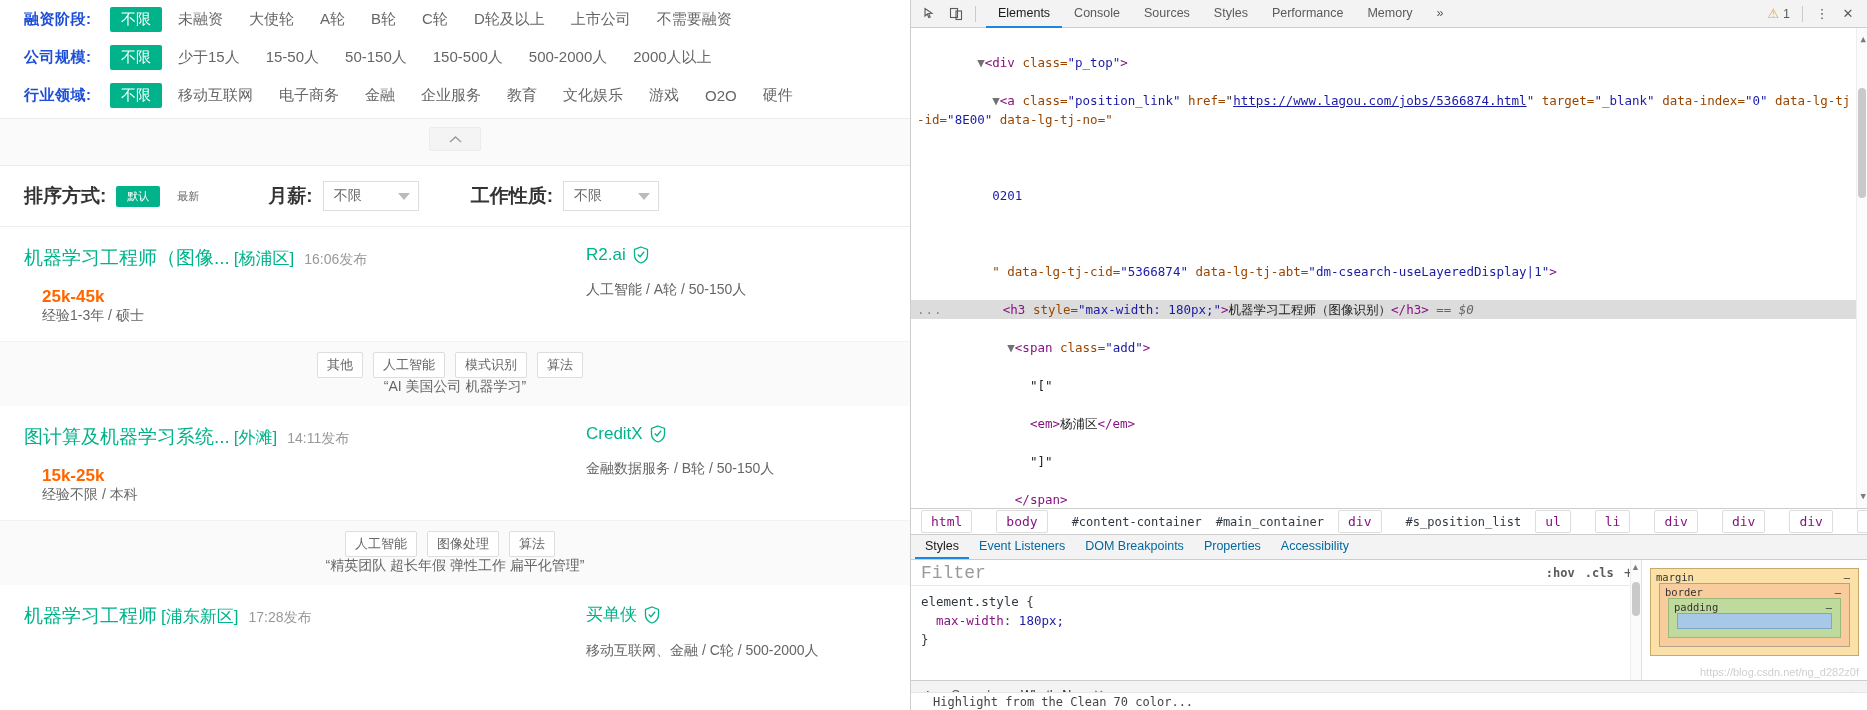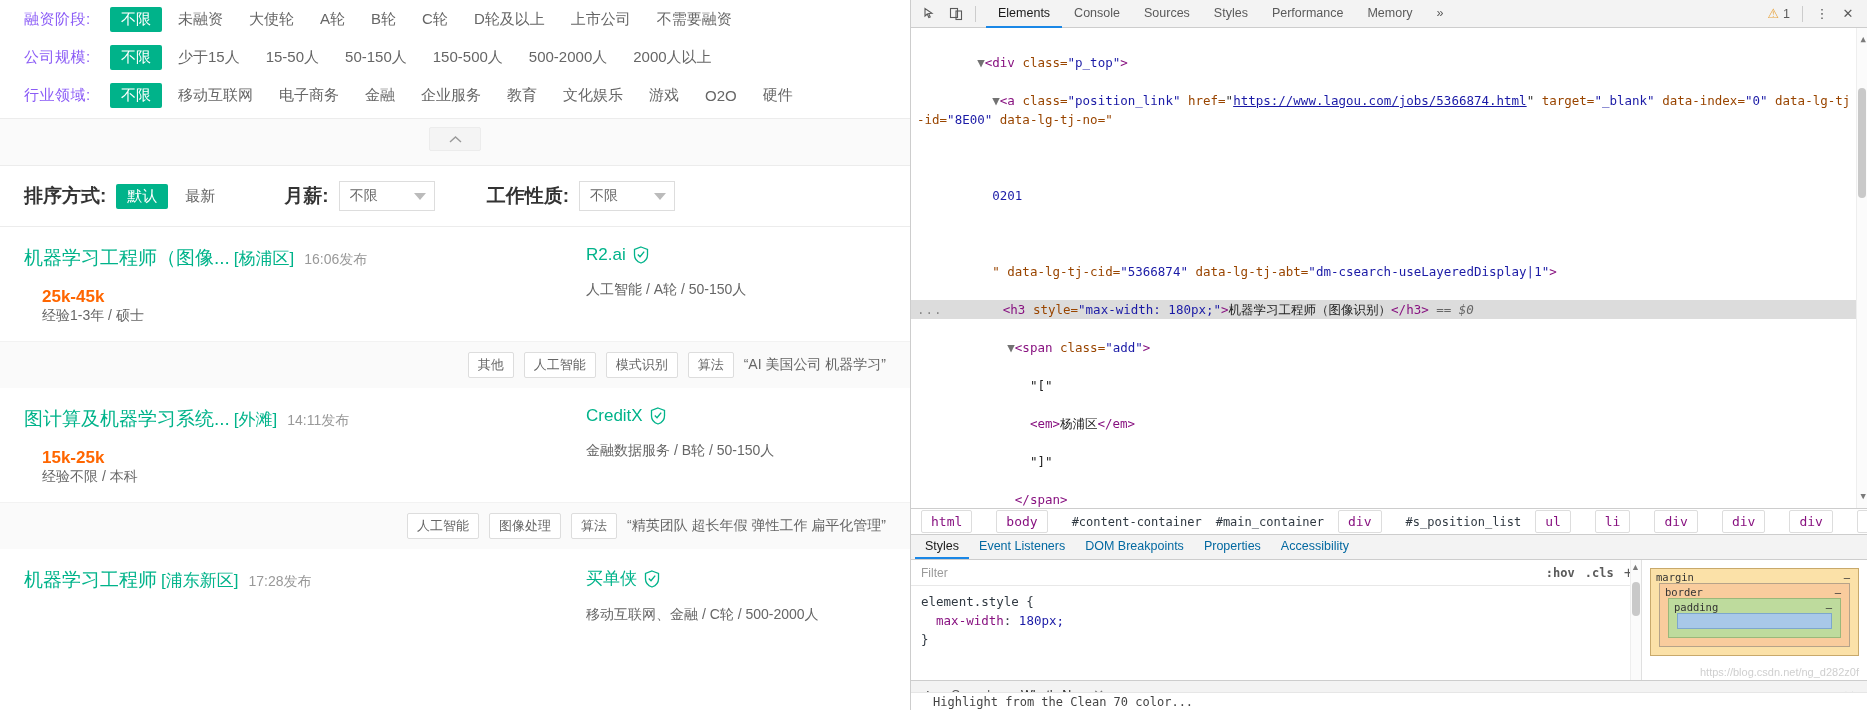--- a/index.html
+++ b/index.html
@@ -10,21 +10,21 @@
     background:#fff; font-size:13px; color:#333;
   }
   #root { display:flex; width:1867px; height:710px; }
 
   
   #page { width:910px; height:710px; background:#fff; position:relative; overflow:hidden; }
 
   .filter-block { padding:0 24px; background:#fff; }
   .filter-row { display:flex; align-items:center; height:38px; }
   .filter-label {
-    font-weight:normal; color:#8b5cf6; font-size:15px;
+    font-weight:bold; color:#1d4ed8; font-size:15px;
     width:86px; flex:none; letter-spacing:.5px;
   }
   .filter-opts { display:flex; align-items:center; flex-wrap:nowrap; }
   .filter-opt {
     color:#666; font-size:15px; padding:2px 10px; margin-right:6px;
     white-space:nowrap; cursor:pointer;
   }
   .filter-opt.active { background:#00b38a; color:#fff; border-radius:2px; padding:3px 11px; }
 
   .collapse-strip {
@@ -33,21 +33,21 @@
   }
   .collapse-btn {
     position:absolute; left:50%; transform:translateX(-50%); top:8px;
     width:52px; height:24px; background:#f4f4f4; border:1px solid #ececec;
     border-radius:2px; display:flex; align-items:center; justify-content:center;
     cursor:pointer; color:#999; font-size:11px;
   }
 
   .sort-bar { display:flex; align-items:center; height:60px; padding:0 24px; background:#fff; }
   .sort-label { font-weight:bold; font-size:19px; color:#333; margin-right:10px; white-space:nowrap; }
-  .sort-opt { font-size:15px; color:#666; padding:3px 11px; margin-right:6px; cursor:pointer; white-space:nowrap; }
+  .sort-opt { font-size:11px; color:#666; padding:3px 11px; margin-right:6px; cursor:pointer; white-space:nowrap; }
   .sort-opt.active { background:#00b38a; color:#fff; border-radius:2px; }
   .sort-gap { width:52px; }
   .select-box {
     width:96px; height:30px; border:1px solid #ddd; background:#fff;
     display:flex; align-items:center; justify-content:space-between;
     padding:0 8px 0 10px; color:#666; font-size:14px; cursor:pointer;
   }
   .caret-down { width:0;height:0;border-left:6px solid transparent;border-right:6px solid transparent;border-top:7px solid #bbb; }
 
   .list-sep { height:1px; background:#ececec; }
@@ -64,21 +64,21 @@
   .job-req { color:#666; font-size:14px; margin-left:18px; }
   .comp-name-row { display:flex; align-items:center; }
   .comp-name { color:#00b38a; font-size:17px; cursor:pointer; }
   .shield { margin-left:7px; color:#00b38a; display:inline-flex; }
   .comp-meta { margin-top:16px; color:#666; font-size:14px; white-space:nowrap; }
 
   .job-tags-row {
     margin-top:16px; margin-left:-24px; margin-right:-24px;
     padding:10px 24px 10px 24px; background:#fafafa;
     border-top:1px solid #f2f2f2;
-    display:flex; align-items:center; justify-content:flex-end;
+    display:flex; align-items:center; justify-content:center;flex-direction:column;
   }
   .tags { display:flex; align-items:center; }
   .tag {
     border:1px solid #ddd; color:#666; font-size:13px;
     padding:3px 9px; margin-right:10px; background:#fff; border-radius:2px;
     white-space:nowrap; cursor:pointer;
   }
   .highlight-txt { color:#666; font-size:14px; white-space:nowrap; }
 
   
@@ -150,22 +150,22 @@
   }
   .st-tab.active { color:#1a1a1a; border-bottom-color:#1a87e6; }
 
   .dt-styles-body { flex:none; height:120px; display:flex; background:#fff; position:relative; }
   .st-left { flex:1 1 auto; min-width:0; border-right:1px solid #e0e0e0; position:relative; }
   .st-filter-row {
     height:26px; display:flex; align-items:center; border-bottom:1px solid #e8e8e8;
     padding:0 8px; gap:10px;
   }
   .st-filter-input {
-    flex:1 1 auto; border:none; outline:none; font-size:12px; color:#a16207;
-    font-family:Liberation Sans, sans-serif; background:transparent;
+    flex:1 1 auto; border:none; outline:none; font-size:18px; color:#a16207;
+    font-family:Liberation Mono, monospace; background:transparent;
   }
   .st-filter-input::placeholder { color:#9a9a9a; }
   .st-hov, .st-cls {
     font-family:"DejaVu Sans Mono","Liberation Mono",monospace;
     font-size:12px; color:#5a5a5a; cursor:pointer; font-weight:bold;
   }
   .st-plus { color:#5a5a5a; font-size:16px; cursor:pointer; line-height:1; }
   .st-rules {
     padding:6px 10px; font-family:"DejaVu Sans Mono","Liberation Mono",monospace;
     font-size:12.5px; line-height:19px; color:#303942;

